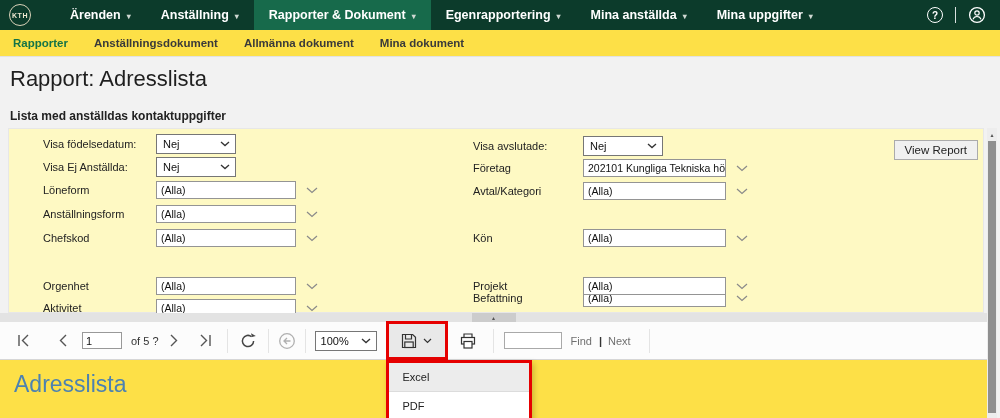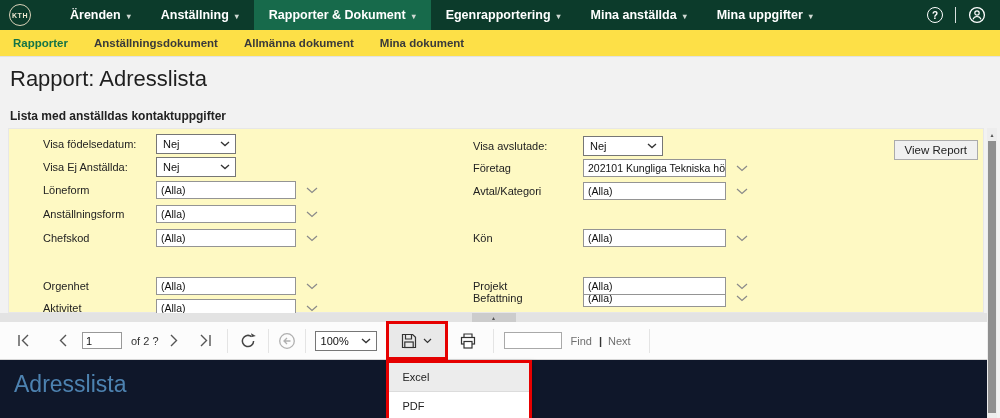--- a/index.html
+++ b/index.html
@@ -77,21 +77,21 @@
   .find-link, .next-link { color:#6f6f6f; cursor:pointer; }
   .find-divider { color:#333; font-weight:700; }
 
   
   .export-dropdown { position:absolute; left:-3px; top:36px; width:146px; border:3px solid #e60000;
                      background:#fff; box-shadow:2px 3px 6px rgba(0,0,0,.2); z-index:10; }
   .export-item { font-size:11px; color:#222; padding:8px 0 8px 14px; cursor:pointer; background:#fff; }
   .export-item.hover { background:#ececec; border-bottom:1px solid #dcdcdc; }
 
   
-  .report-area { position:absolute; left:0; top:360px; width:987px; height:58px; background:#0f172a; }
+  .report-area { position:absolute; left:0; top:360px; width:987px; height:58px; background:#fde047; }
   .report-title { font-size:23px; font-weight:400; color:#4d82b0; padding:11px 0 0 14px; }
 
   
   .vscrollbar { position:absolute; right:3px; top:128px; width:10px; height:290px; background:#ededed; }
   .vscroll-arrow { height:12px; display:flex; align-items:center; justify-content:center; font-size:6px;
                    color:#555; cursor:pointer; }
   .vscroll-thumb { position:absolute; left:1px; top:13px; width:8px; height:272px; background:#8f8f8f;
                    cursor:pointer; }
 
   svg { display:block; }
@@ -312,21 +312,21 @@
         <path d="M3 1v11" stroke="#555" stroke-width="1.4" fill="none"></path>
         <path d="M12 1 6.5 6.5 12 12" stroke="#555" stroke-width="1.4" fill="none"></path>
       </svg>
   </div>
   <div class="tb-btn" style="margin-left:26px;">
     <svg width="10" height="13" viewBox="0 0 10 13">
         <path d="M8 1 2.5 6.5 8 12" stroke="#555" stroke-width="1.4" fill="none"></path>
       </svg>
   </div>
   <input class="page-input" style="margin-left: 14px;" value="1">
-  <span class="pages-label" style="margin-left:9px;">of 2 ?</span>
+  <span class="pages-label" style="margin-left:9px;">of 5 ?</span>
   <div class="tb-btn" style="margin-left:10px;">
     <svg width="10" height="13" viewBox="0 0 10 13">
         <path d="M2 1l5.5 5.5L2 12" stroke="#555" stroke-width="1.4" fill="none"></path>
       </svg>
   </div>
   <div class="tb-btn" style="margin-left:18px;">
     <svg width="16" height="13" viewBox="0 0 16 13">
         <path d="M4 1l5.5 5.5L4 12" stroke="#555" stroke-width="1.4" fill="none"></path>
         <path d="M13 1v11" stroke="#555" stroke-width="1.4" fill="none"></path>
       </svg>

